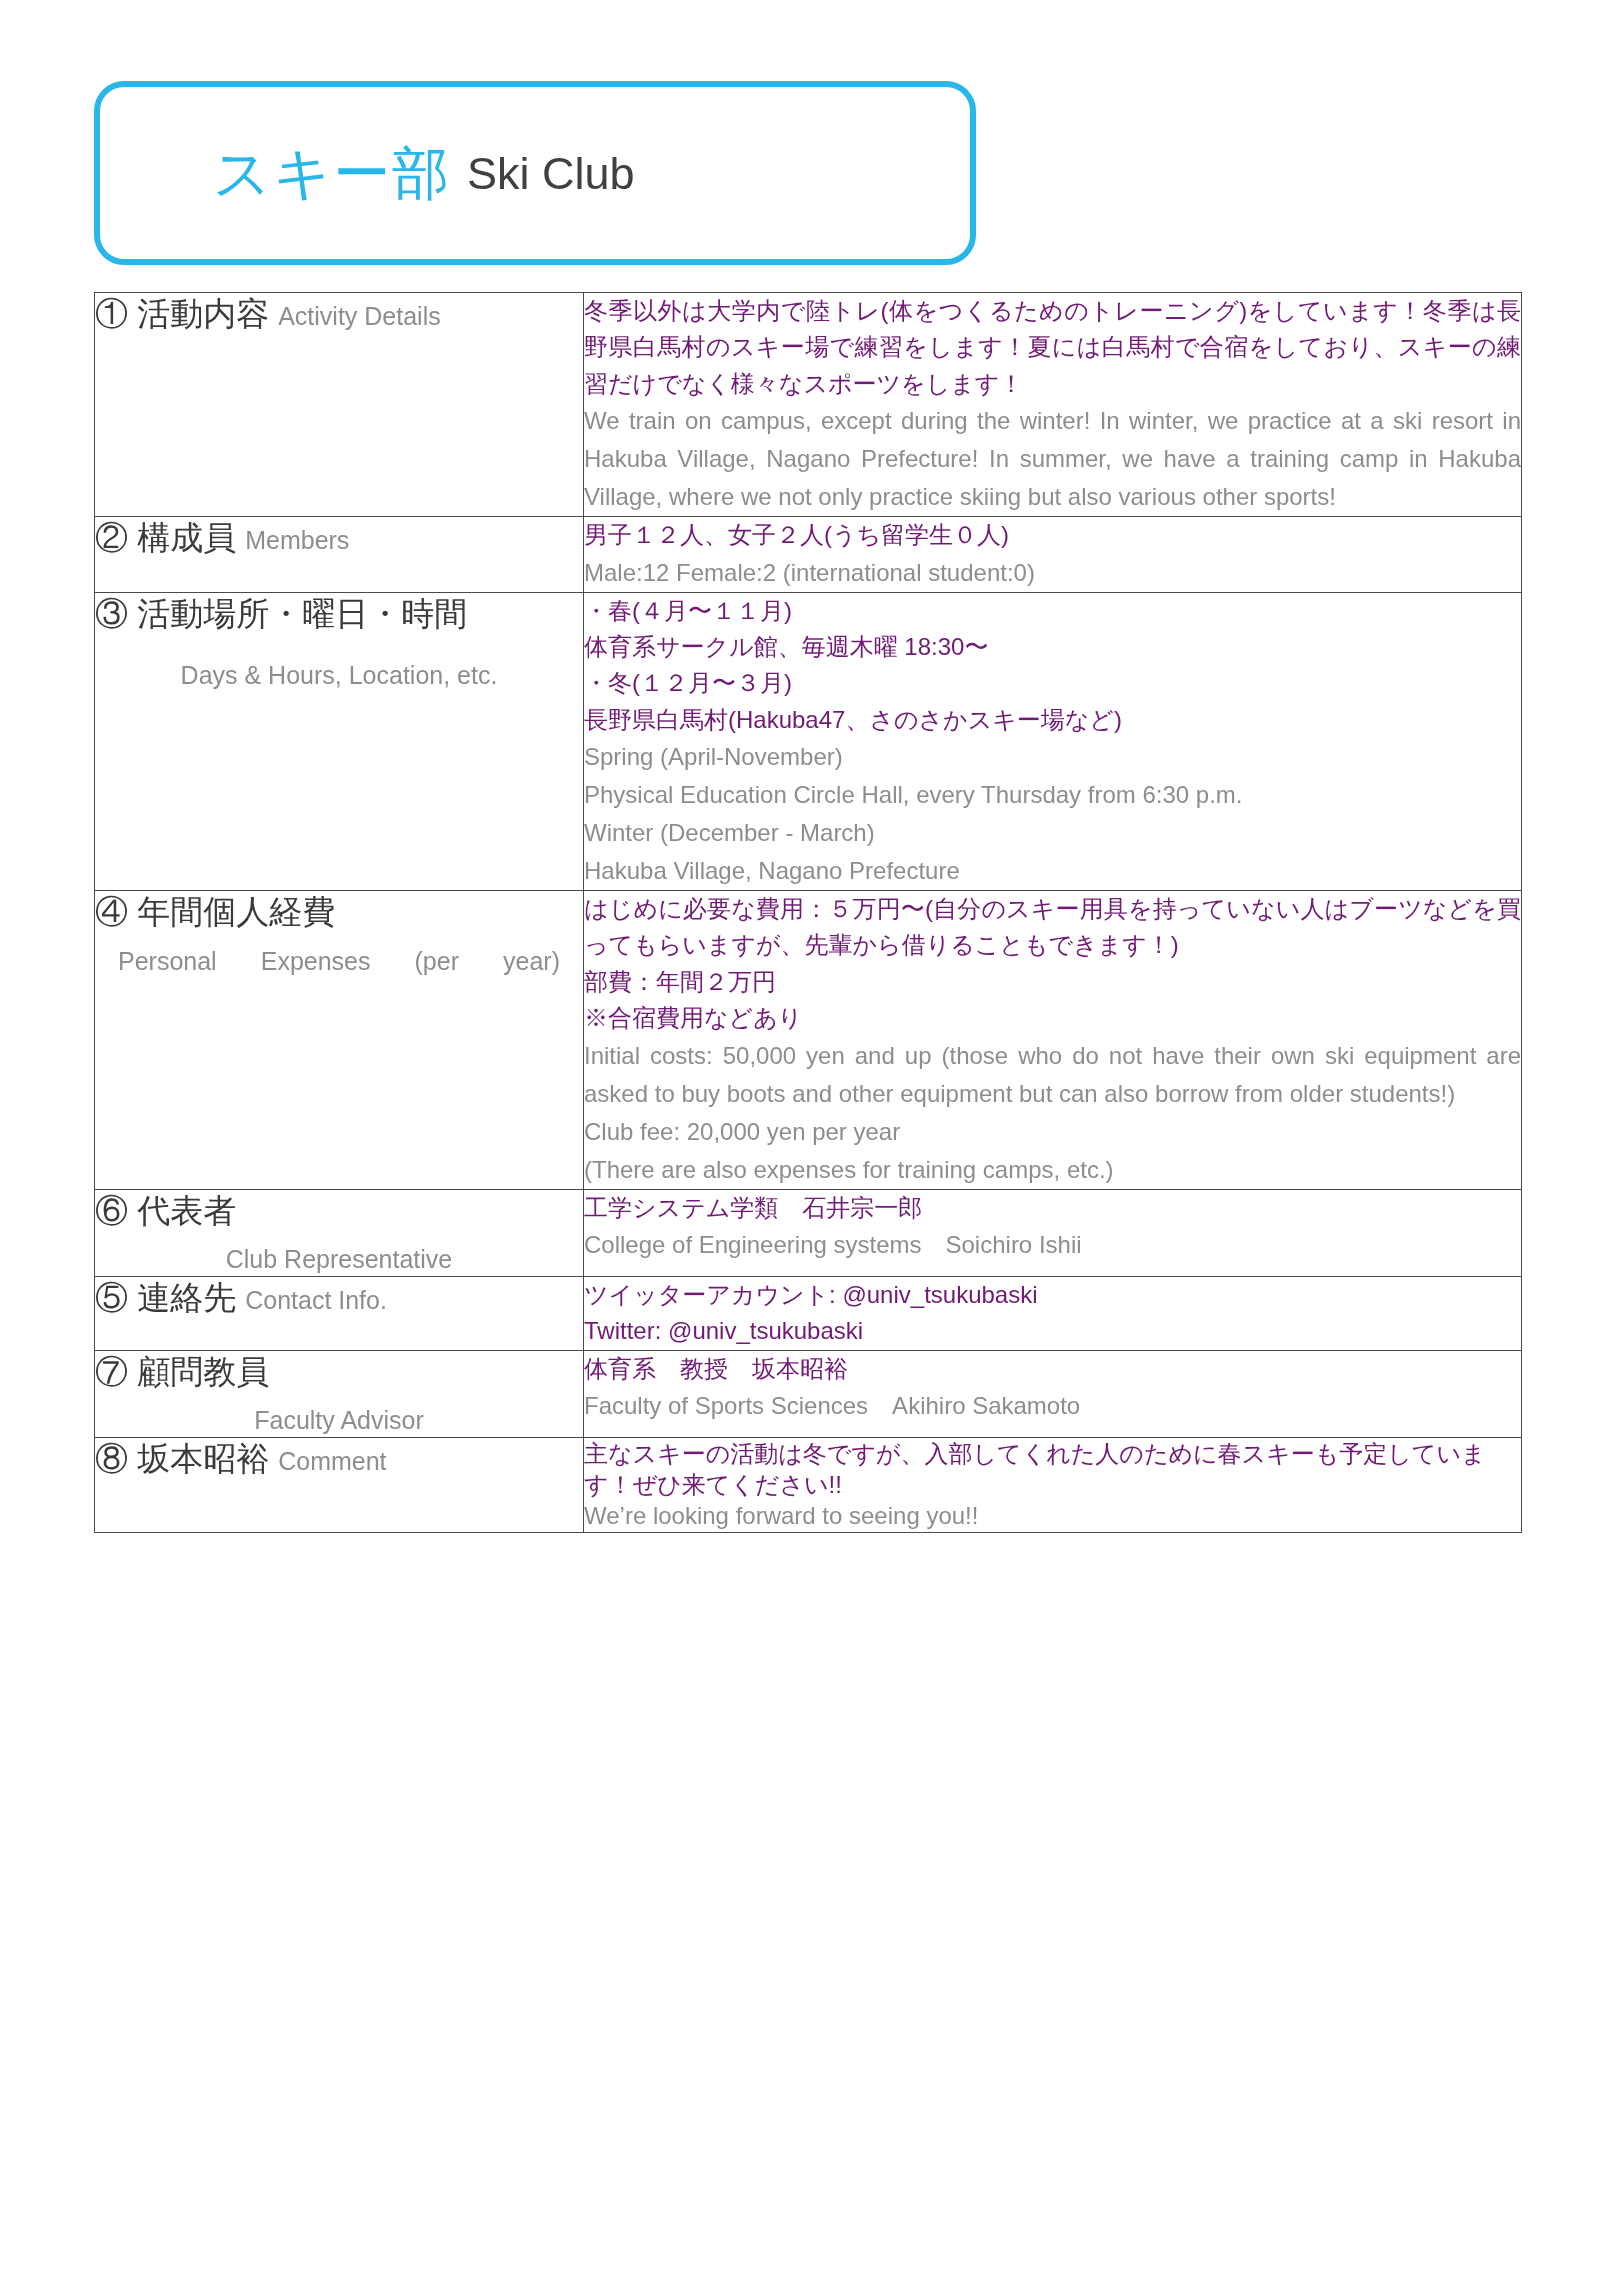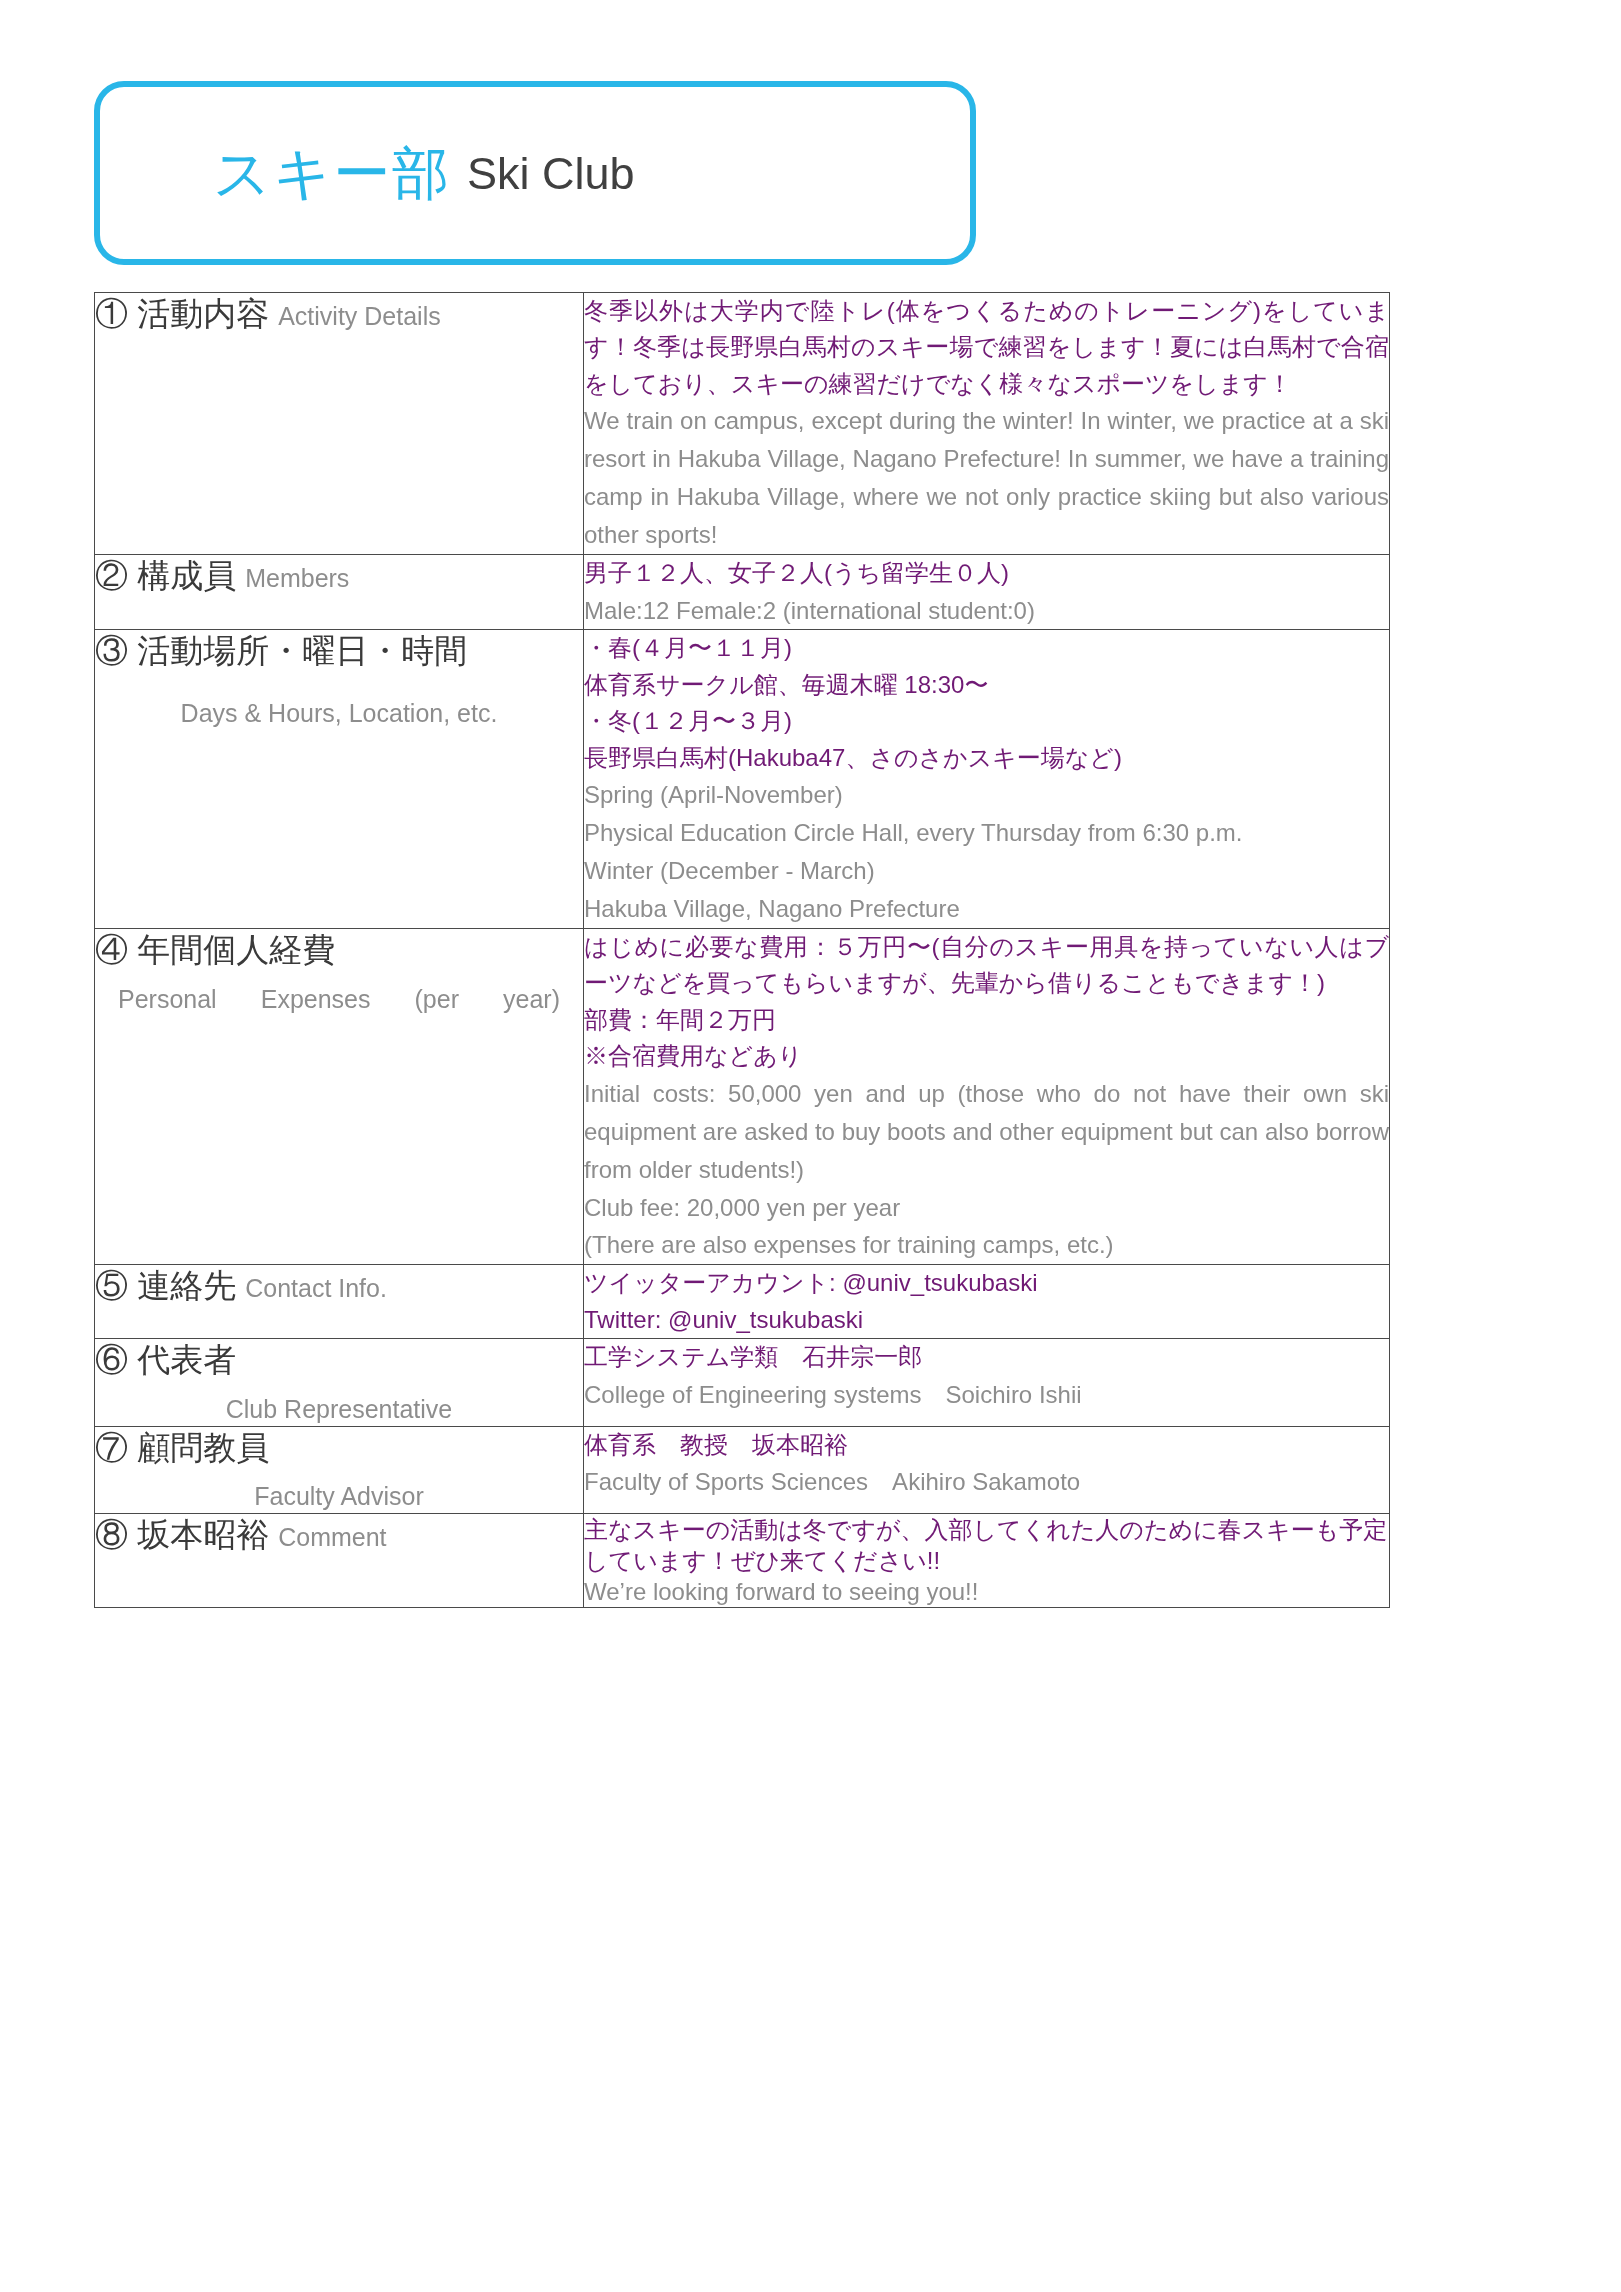--- a/index.html
+++ b/index.html
@@ -45,21 +45,21 @@
     font-size: 45px;
     color: #404040;
     margin-left: 16px;
     font-weight: 400;
     line-height: 1;
   }
 
   
   table.info {
     border-collapse: collapse;
-    width: 1296px;
+    width: 1428px;
     table-layout: fixed;
   }
   table.info td {
     border: 1.8px solid #4a4a4a;
     vertical-align: top;
     padding: 0;
   }
   td.label {
     width: 488px;
     padding: 12.5px 14.3px 14.3px 19.7px;
@@ -183,36 +183,36 @@
           <div class="jp-line">部費：年間２万円</div>
           <div class="jp-line">※合宿費用などあり</div>
           <div class="en-line en-just">Initial costs: 50,000 yen and up (those who do not have their own ski equipment are asked to buy boots and other equipment but can also borrow from older students!)</div>
           <div class="en-line">Club fee: 20,000 yen per year</div>
           <div class="en-line">(There are also expenses for training camps, etc.)</div>
         </td>
       </tr>
 
       <tr>
         <td class="label">
+          <span class="lbl-jp">⑥ 代表者</span>
+          <span class="lbl-en block-left">Club Representative</span>
+        </td>
+        <td class="value">
+          <div class="jp-line">工学システム学類　石井宗一郎</div>
+          <div class="en-line">College of Engineering systems　Soichiro Ishii</div>
+        </td>
+      </tr>
+
+      <tr>
+        <td class="label">
           <span class="lbl-jp">⑤ 連絡先</span><span class="lbl-en inline">Contact Info.</span>
         </td>
         <td class="value">
           <div class="jp-line">ツイッターアカウント: @univ_tsukubaski</div>
           <div class="jp-line">Twitter: @univ_tsukubaski</div>
-        </td>
-      </tr>
-
-      <tr>
-        <td class="label">
-          <span class="lbl-jp">⑥ 代表者</span>
-          <span class="lbl-en block-left">Club Representative</span>
-        </td>
-        <td class="value">
-          <div class="jp-line">工学システム学類　石井宗一郎</div>
-          <div class="en-line">College of Engineering systems　Soichiro Ishii</div>
         </td>
       </tr>
 
       <tr>
         <td class="label">
           <span class="lbl-jp">⑦ 顧問教員</span>
           <span class="lbl-en block-left">Faculty Advisor</span>
         </td>
         <td class="value">
           <div class="jp-line">体育系　教授　坂本昭裕</div>

